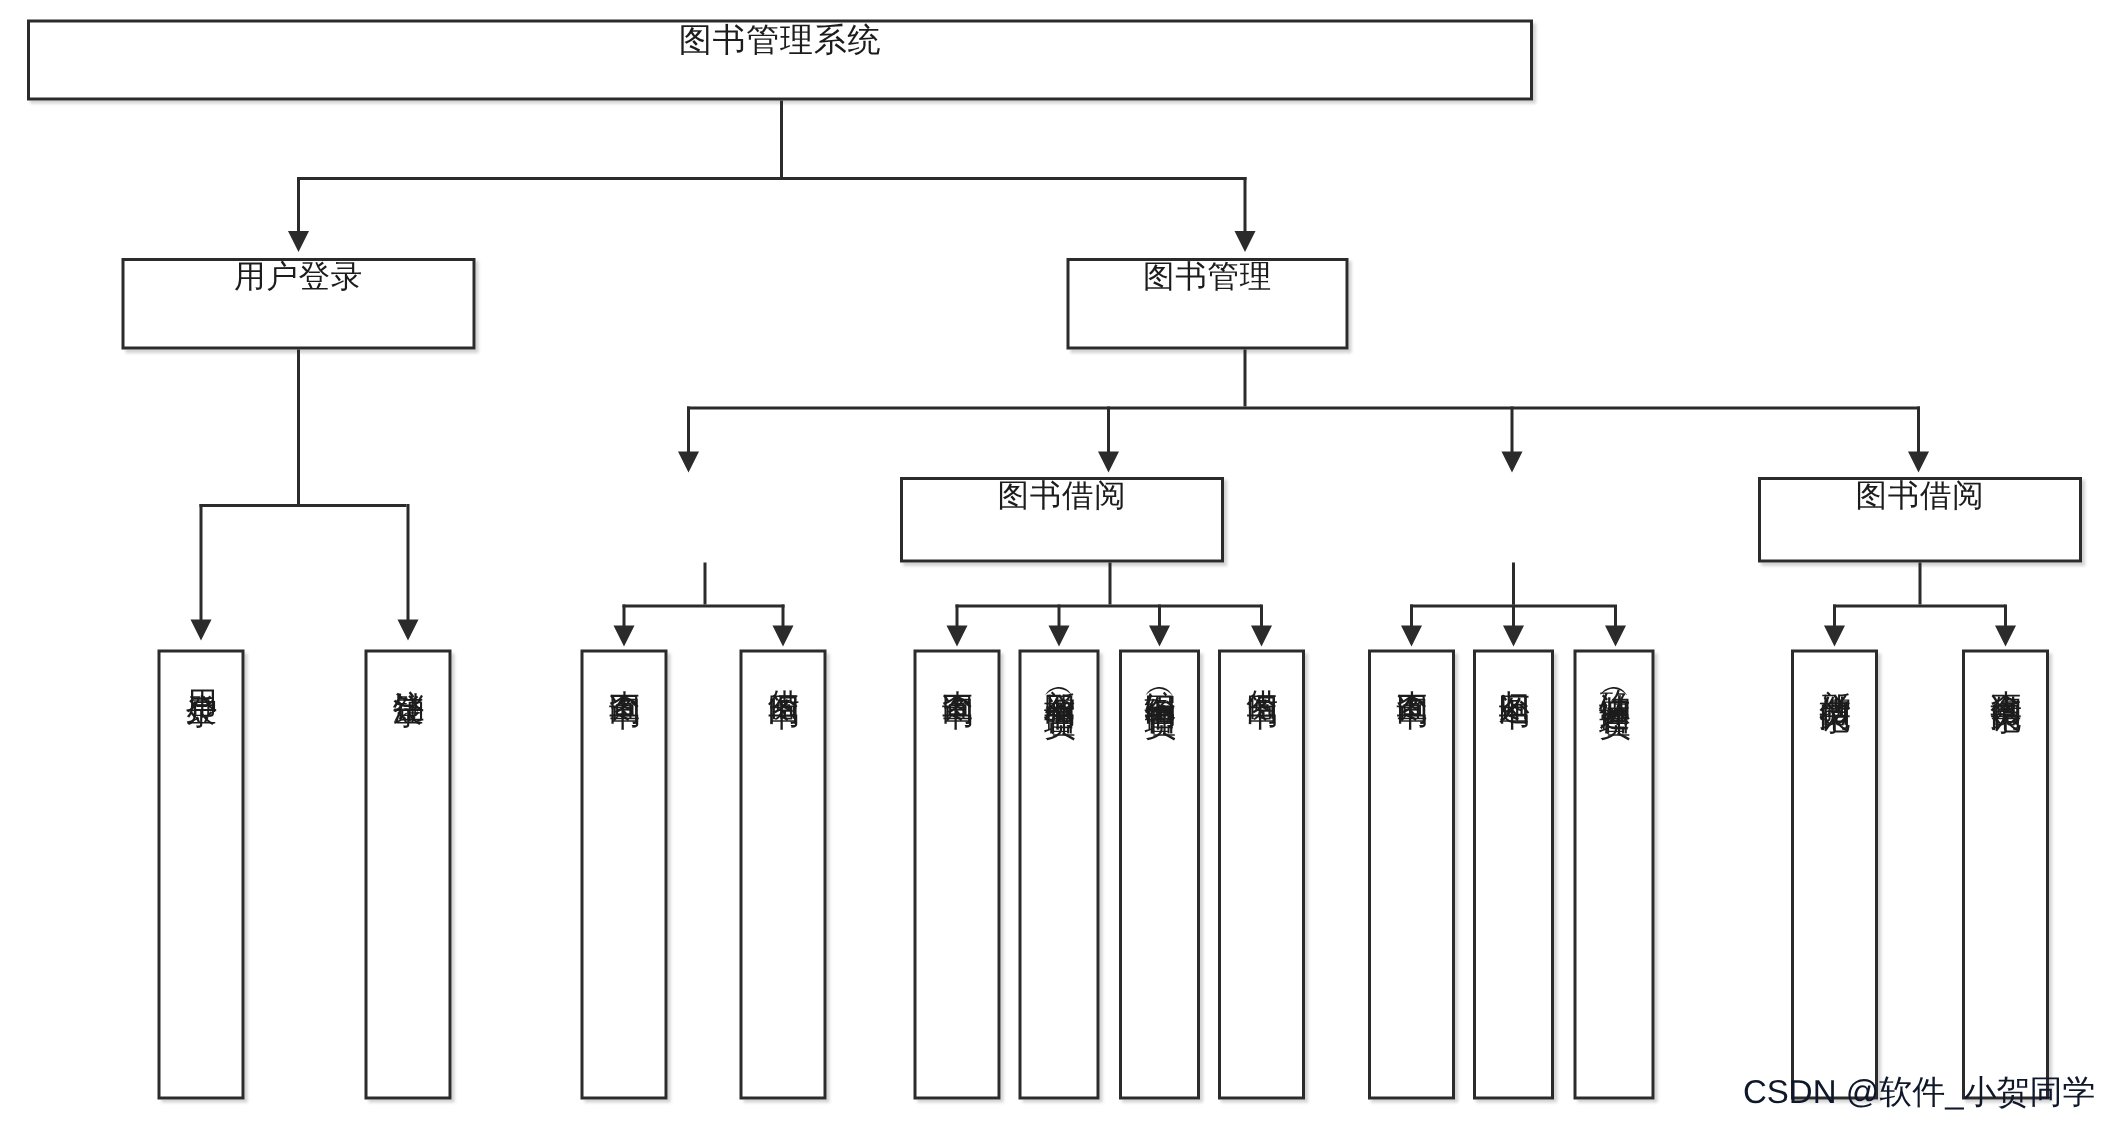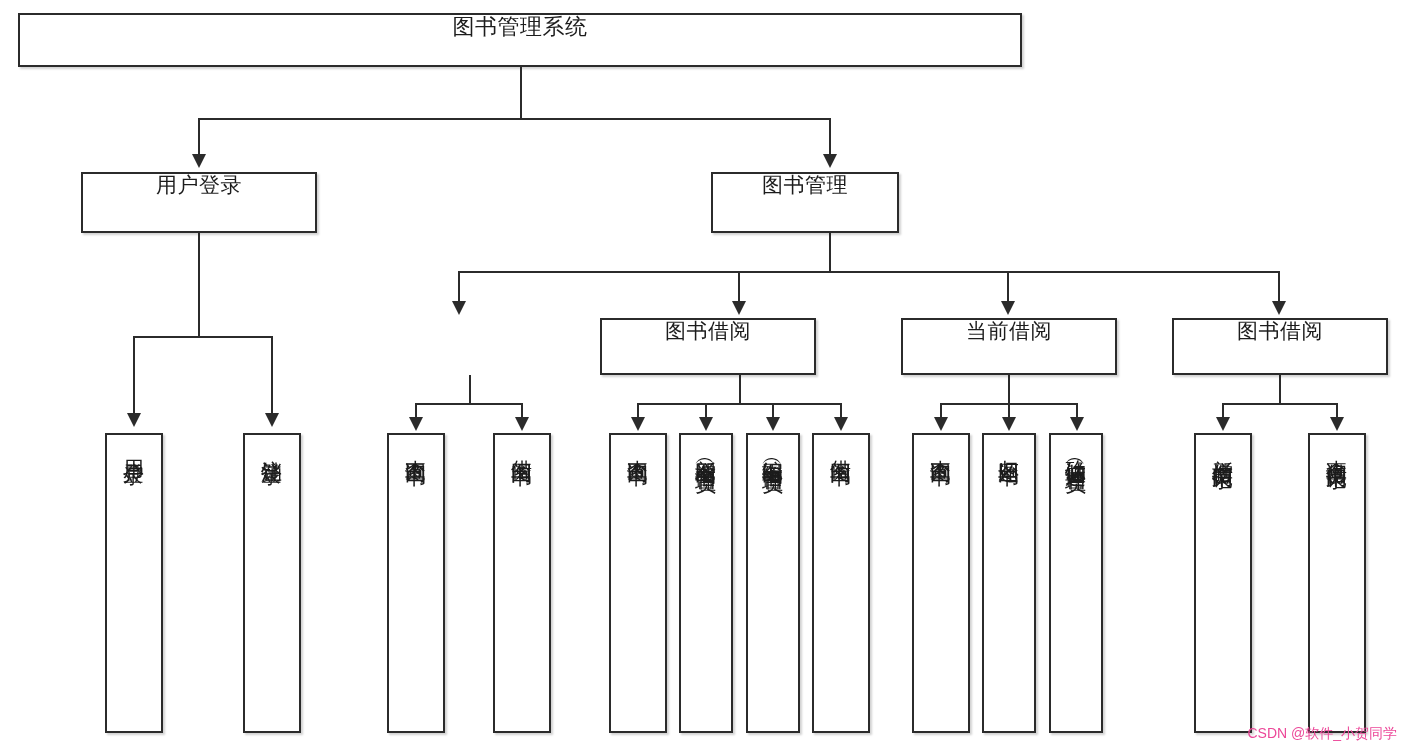--- a/index.html
+++ b/index.html
@@ -73,22 +73,22 @@
     height: 0;
     border-left: 7px solid transparent;
     border-right: 7px solid transparent;
     border-top: 14px solid #2b2b2b;
   }
   
   #watermark {
     position: absolute;
     right: 8px;
     bottom: 4px;
-    font-size: 14px;
-    color: #ec4899;
+    font-size: 22px;
+    color: #0f172a;
     white-space: nowrap;
     font-family: "Liberation Sans", "DejaVu Sans", sans-serif;
   }
 </style>
 </head>
 <body>
 
 <div id="canvas">
 
   <div class="node root horiz" style="left:18px; top:13px; width:1004px; height:54px;">
@@ -125,23 +125,20 @@
   <div class="vline" style="left:738px; top:271px; height:32px;"></div>
   <div class="arrow" style="left:732px; top:301px;"></div>
   <div class="vline" style="left:1007px; top:271px; height:32px;"></div>
   <div class="arrow" style="left:1001px; top:301px;"></div>
   <div class="vline" style="left:1278px; top:271px; height:32px;"></div>
   <div class="arrow" style="left:1272px; top:301px;"></div>
 
   <div class="node horiz" style="left:600px; top:318px; width:216px; height:57px;">
     <span class="label">图书借阅</span>
   </div>
-  <div class="node horiz" style="left:901px; top:318px; width:216px; height:57px;">
-    <span class="label">当前借阅</span>
-  </div>
   <div class="node horiz" style="left:1172px; top:318px; width:216px; height:57px;">
     <span class="label">图书借阅</span>
   </div>
 
   <div class="vline" style="left:469px; top:375px; height:28px;"></div>
   <div class="hline" style="left:415px; top:403px; width:108px;"></div>
   <div class="vline" style="left:415px; top:403px; height:16px;"></div>
   <div class="arrow" style="left:409px; top:417px;"></div>
   <div class="vline" style="left:521px; top:403px; height:16px;"></div>
   <div class="arrow" style="left:515px; top:417px;"></div>

